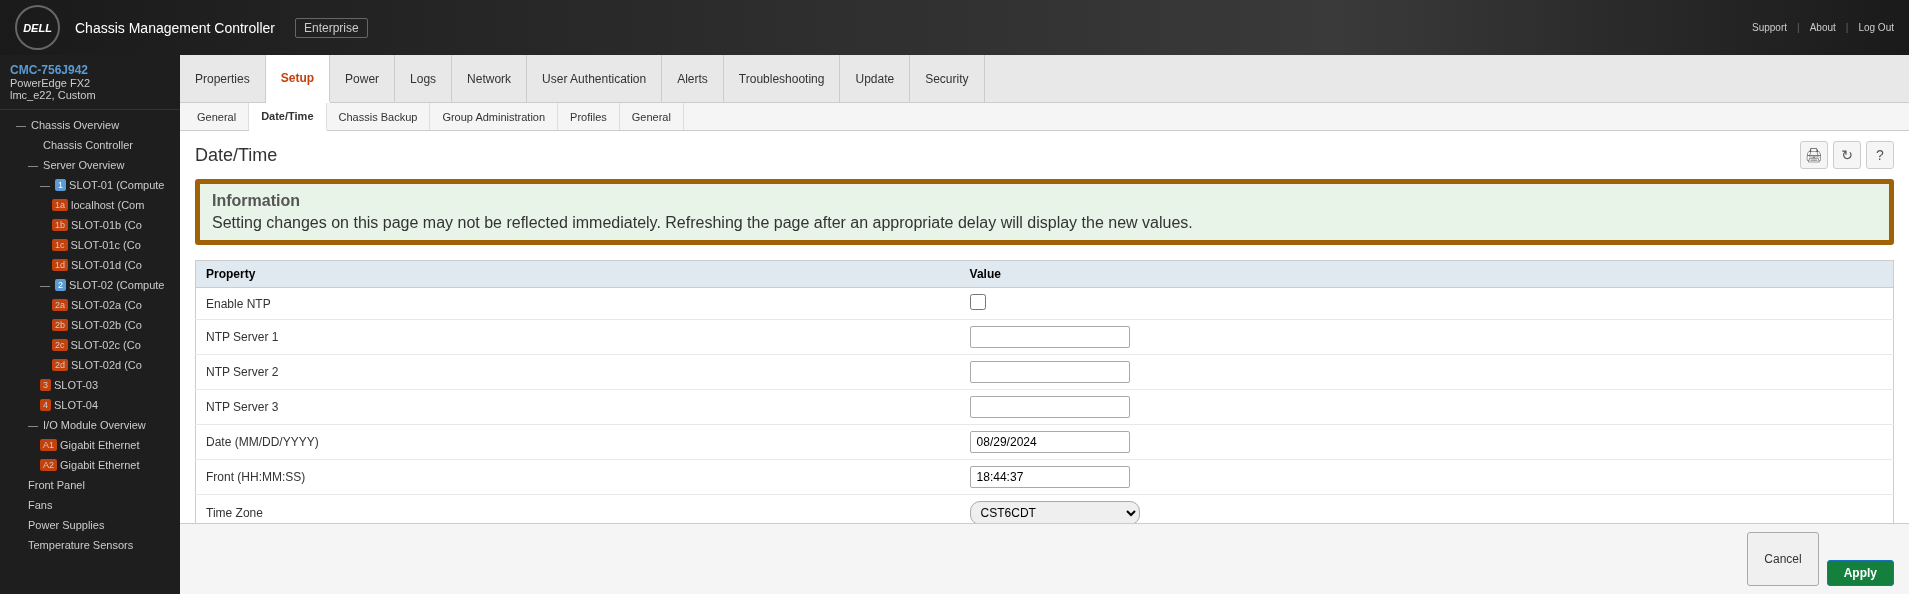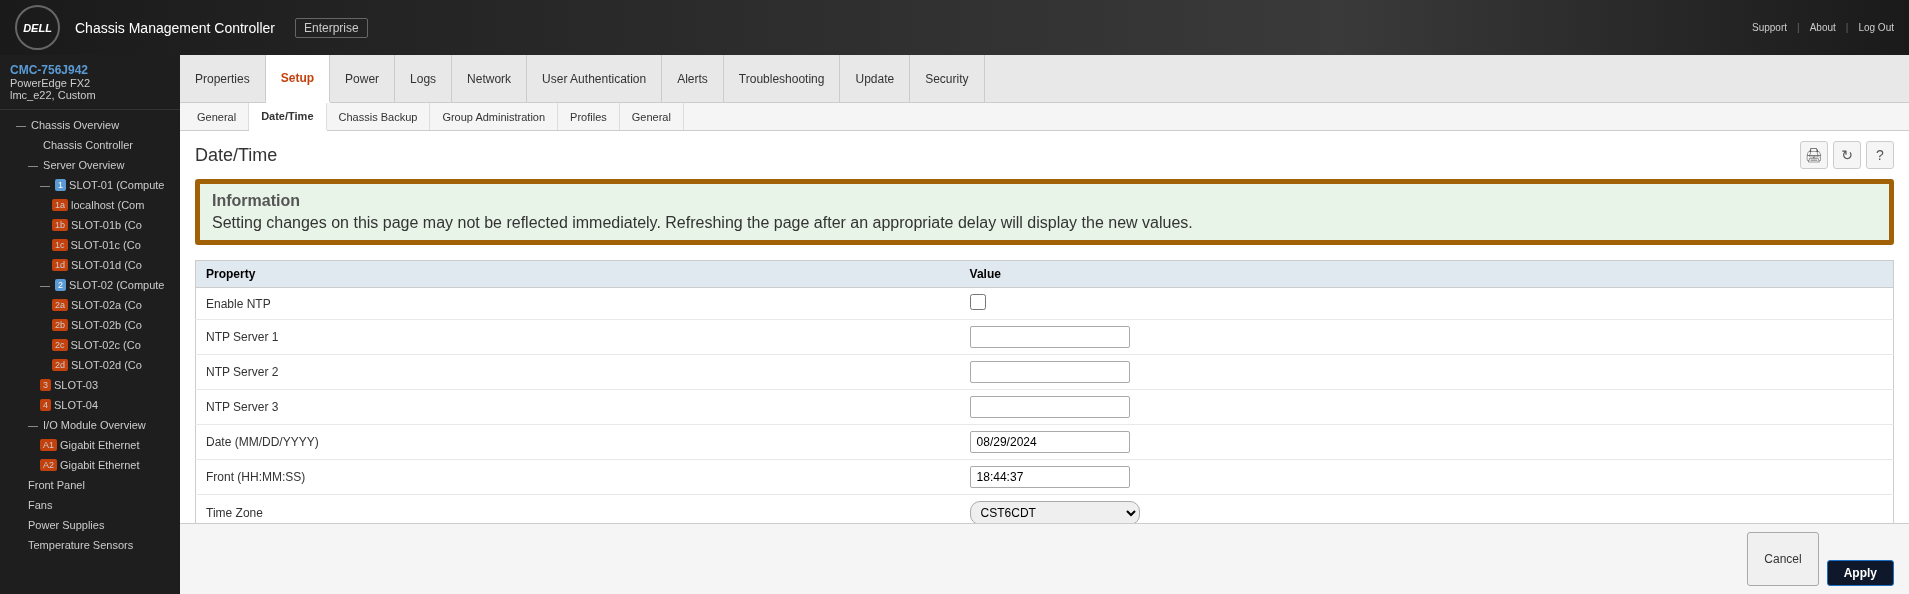--- a/index.html
+++ b/index.html
@@ -238,21 +238,21 @@
       background: #f5f5f5;
     }
     .btn {
       padding: 5px 16px;
       font-size: 12px;
       border-radius: 3px;
       cursor: pointer;
       border: 1px solid #aaa;
     }
     .btn-cancel { background: #f0f0f0; color: #333; }
-    .btn-apply { background: #0f172a; color: white; border-color: #1a6fc4; font-weight: bold; margin-top: 28px; }
+    .btn-apply { background: #15803d; color: white; border-color: #1a6fc4; font-weight: bold; margin-top: 28px; }
   </style>
 </head>
 <body>
 
 <div class="header">
   <div class="header-logo">
     <span class="dell-logo">DELL</span>
   </div>
   <span class="header-title">Chassis Management Controller</span>
   <span class="header-edition">Enterprise</span>

